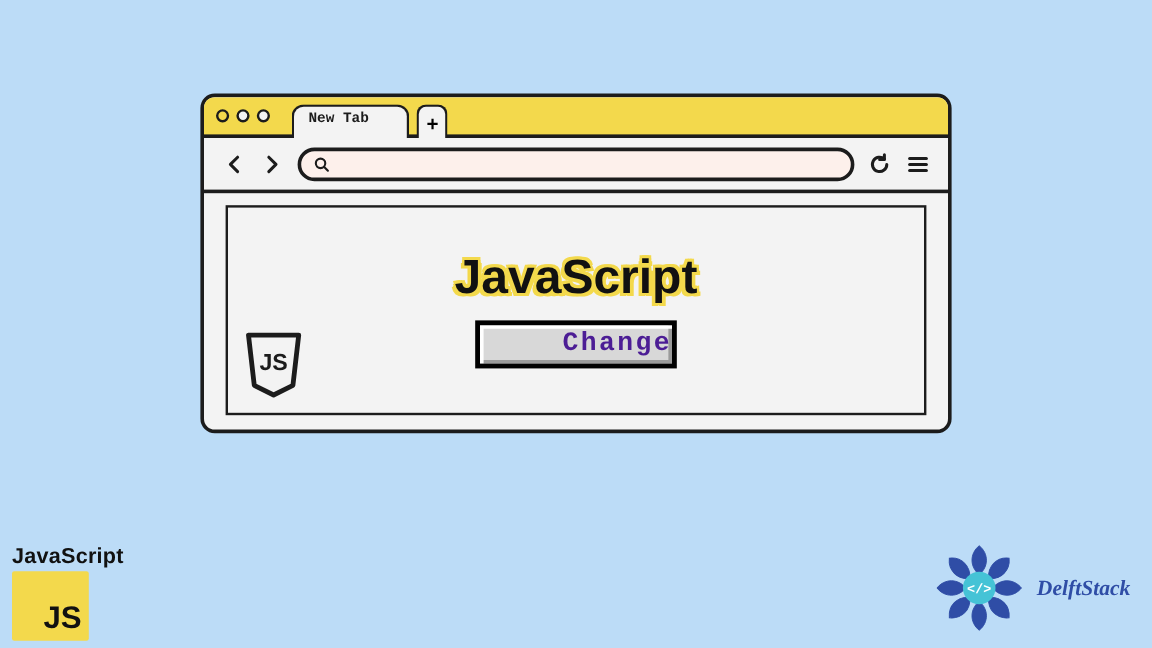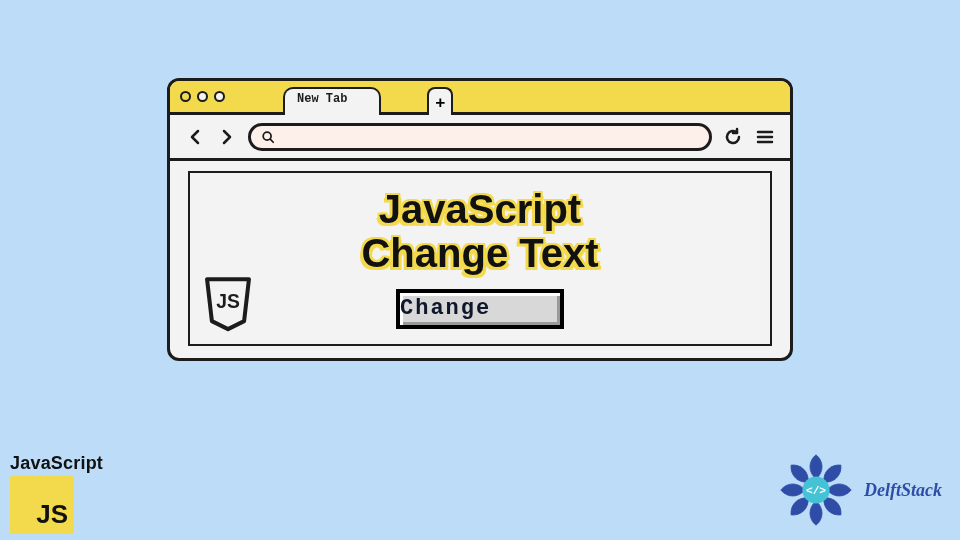--- a/index.html
+++ b/index.html
@@ -22,21 +22,20 @@
     border-radius: 12px;
     overflow: hidden;
   }
   .tabbar {
     height: 34px;
     background: #f3d94c;
     border-bottom: 3px solid #1c1c1c;
     display: flex;
     align-items: center;
     padding-left: 10px;
-    gap: 40px;
   }
   .lights { display: flex; gap: 6px; margin-right: 18px; }
   .light {
     width: 11px; height: 11px; border-radius: 50%;
     border: 2px solid #1c1c1c;
   }
   .light.red   { background: #f3d94c; }
   .light.amber { background: #f3f3f3; }
   .light.green { background: #f3f3f3; }
   .tab {
@@ -121,22 +120,22 @@
     margin-top: 14px;
     width: 168px;
     height: 40px;
     font-family: "Courier New", monospace;
     font-weight: bold;
     letter-spacing: 2px;
     font-size: 22px;
     background: #d8d8d8;
     border: 4px solid #000;
     box-shadow: inset 3px 3px 0 #fff, inset -3px -3px 0 #9a9a9a;
-    color: #0f172a;
-    text-align:left;
+    color: #4c1d95;
+    text-align:right;
   }
   .js-shield {
     position: absolute;
     left: 12px; bottom: 10px;
     width: 52px; height: 58px;
   }
   .js-shield svg { width: 100%; height: 100%; }
 
   
   .corner-left {
@@ -224,21 +223,20 @@
           <line x1="3" y1="10" x2="17" y2="10" stroke="#1c1c1c" stroke-width="2.5" stroke-linecap="round"></line>
           <line x1="3" y1="15" x2="17" y2="15" stroke="#1c1c1c" stroke-width="2.5" stroke-linecap="round"></line>
         </svg>
     </div>
   </div>
 
   <div class="content">
     <div class="inner">
       <div class="headline">
         <div>JavaScript</div>
-        <div>Change Text</div>
       </div>
       <button class="change-btn">Change</button>
 
       <div class="js-shield">
         <svg viewBox="0 0 64 72">
           <path d="M6 4 H58 L52 56 L32 66 L12 56 Z" fill="none" stroke="#1c1c1c" stroke-width="5" stroke-linejoin="round"></path>
           <text x="32" y="40" text-anchor="middle" font-family="Arial" font-weight="900" font-size="24" fill="#1c1c1c">JS</text>
         </svg>
       </div>
     </div>

